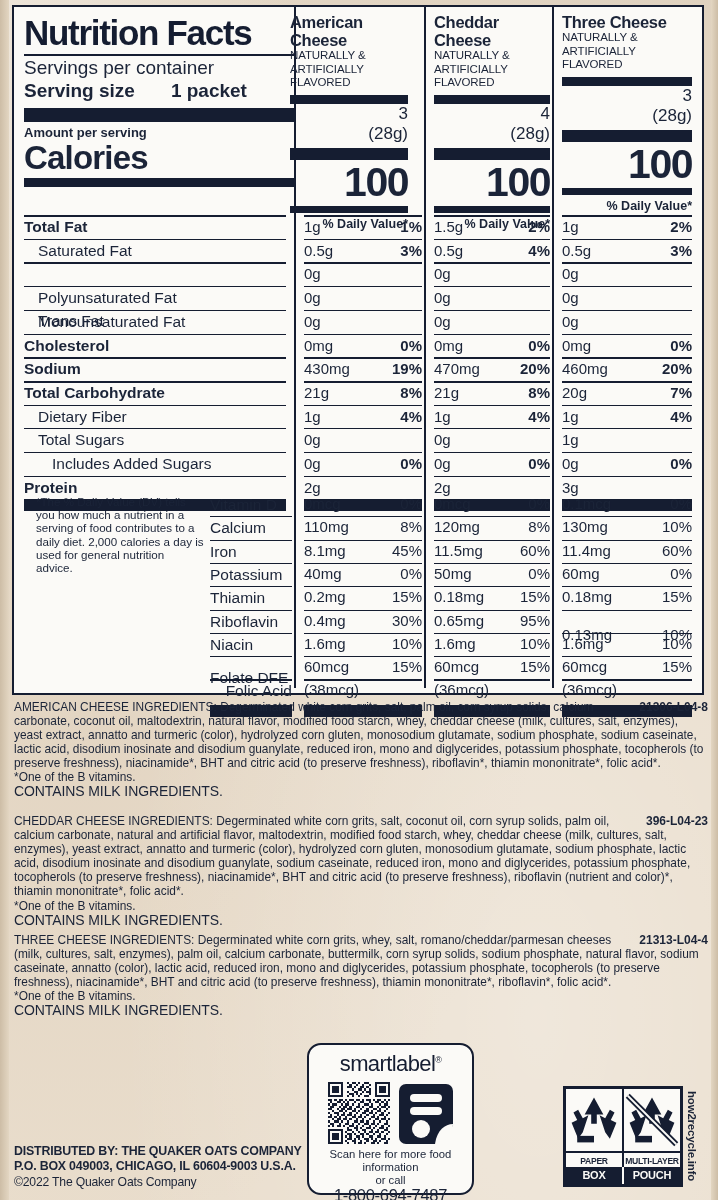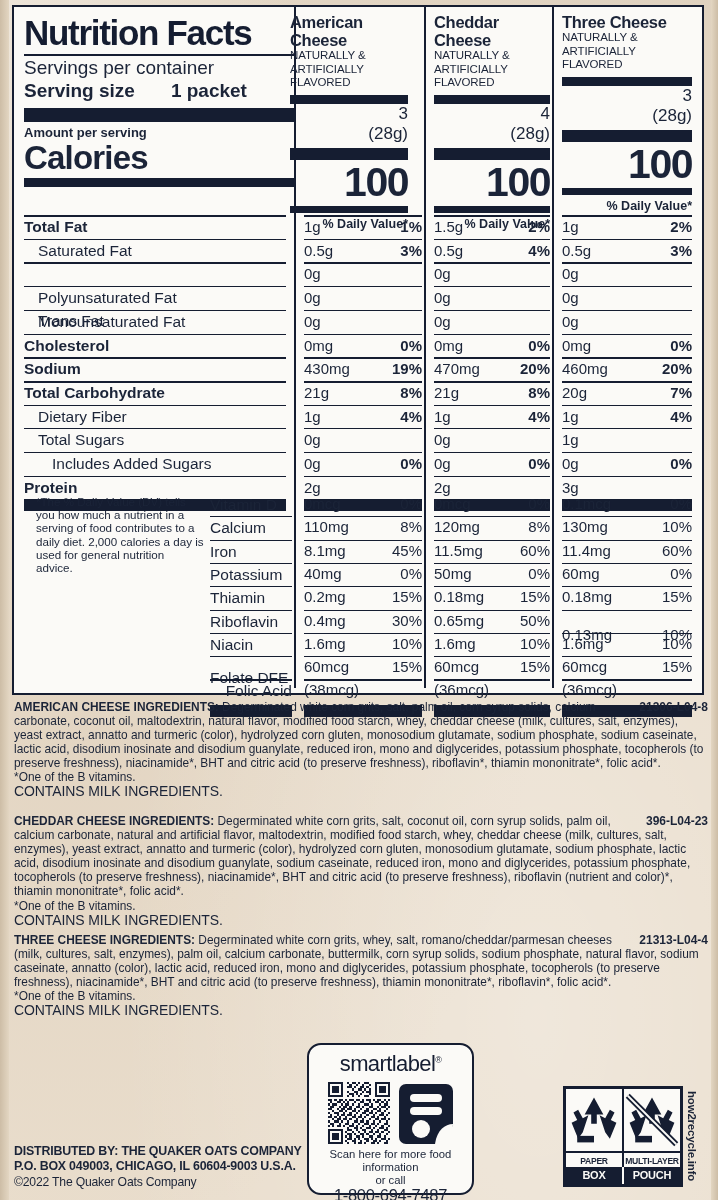--- a/index.html
+++ b/index.html
@@ -90,21 +90,21 @@
     position: absolute; left: 22px; top: 488px; width: 168px;
     font-size: 11.6px; line-height: 13.2px;
   }
   .vrow { position: relative; height: 23.2px; }
   .vrow .vnm { position: absolute; top: 2px; font-size: 15.5px; line-height: 19px; white-space:nowrap;}
   .vline { position: absolute; height: 1.2px; background: #151d31; }
 
   
   .ing-block { position: absolute; z-index: 3; width: 694px; left: 14px; }
   .ing-p { font-size: 11.9px; line-height: 14.1px; text-align: left; color:#1b2438; }
-  .ing-p b { font-weight: bold; text-align: right; }
+  .ing-p b { font-weight: normal; text-align: right; }
   .ing-code { float: right; font-weight: bold; font-size: 12px; margin-left: 12px; }
   .ing-star { font-size: 11.9px; line-height: 14px; }
   .ing-contains { font-size: 14px; font-weight: normal; line-height: 15px; letter-spacing:-0.1px;}
 
   
   .distrib { position: absolute; left: 14px; top: 1144px; z-index:3;
     font-size: 12.4px; font-weight: bold; line-height: 15.4px; letter-spacing:-0.2px;}
   .distrib .c { font-weight: normal; font-size: 12.2px;}
 
   .smartlabel {
@@ -525,21 +525,21 @@
         <span class="vnm" style="left: 0px;">Riboflavin</span>
       </div>
       <div class="vline" style="top: 602.5px; left: 290px; width: 118px;"></div>
       <div class="cell" style="top: 604.5px; left: 290px; width: 118px; height: 20px;">
         <span class="amt">0.4mg</span>
         <span class="pct" style="font-weight: normal;">30%</span>
       </div>
       <div class="vline" style="top: 602.5px; left: 420px; width: 116px;"></div>
       <div class="cell" style="top: 604.5px; left: 420px; width: 116px; height: 20px;">
         <span class="amt">0.65mg</span>
-        <span class="pct" style="font-weight: normal;">50%</span>
+        <span class="pct" style="font-weight: normal;">95%</span>
       </div>
       <div class="vline" style="top: 602.5px; left: 548px; width: 130px;"></div>
       <div class="cell" style="top: 604.5px; left: 548px; width: 130px; height: 20px; margin-top: 14px;">
         <span class="amt">0.13mg</span>
         <span class="pct" style="font-weight: normal;">10%</span>
       </div>
       <div class="vline" style="top: 625.8px; left: 196px; width: 82px;"></div>
       <div class="vrow" style="position: absolute; top: 625.8px; left: 196px; width: 82px; height: 23.3px;">
         <span class="vnm" style="left: 0px;">Niacin</span>
       </div>

